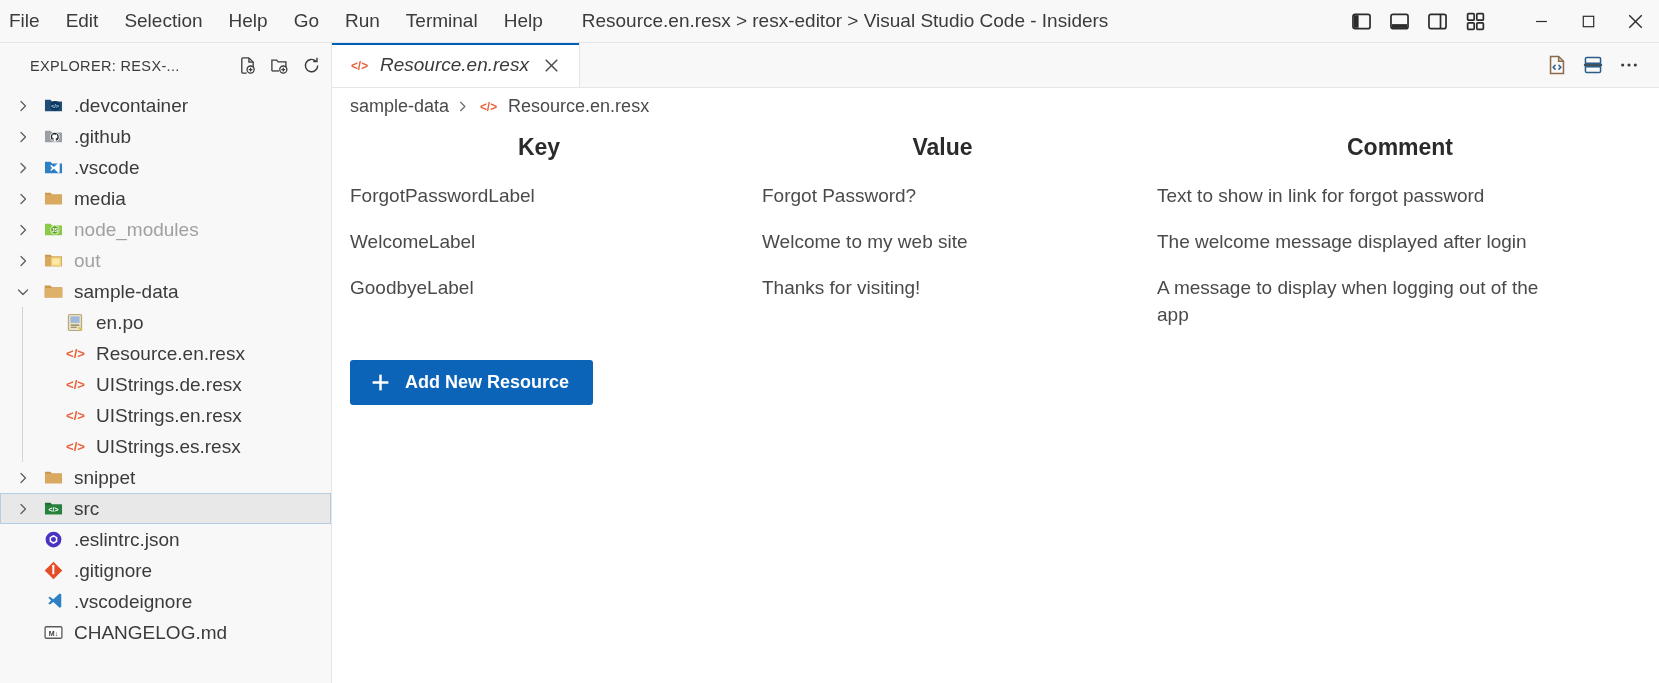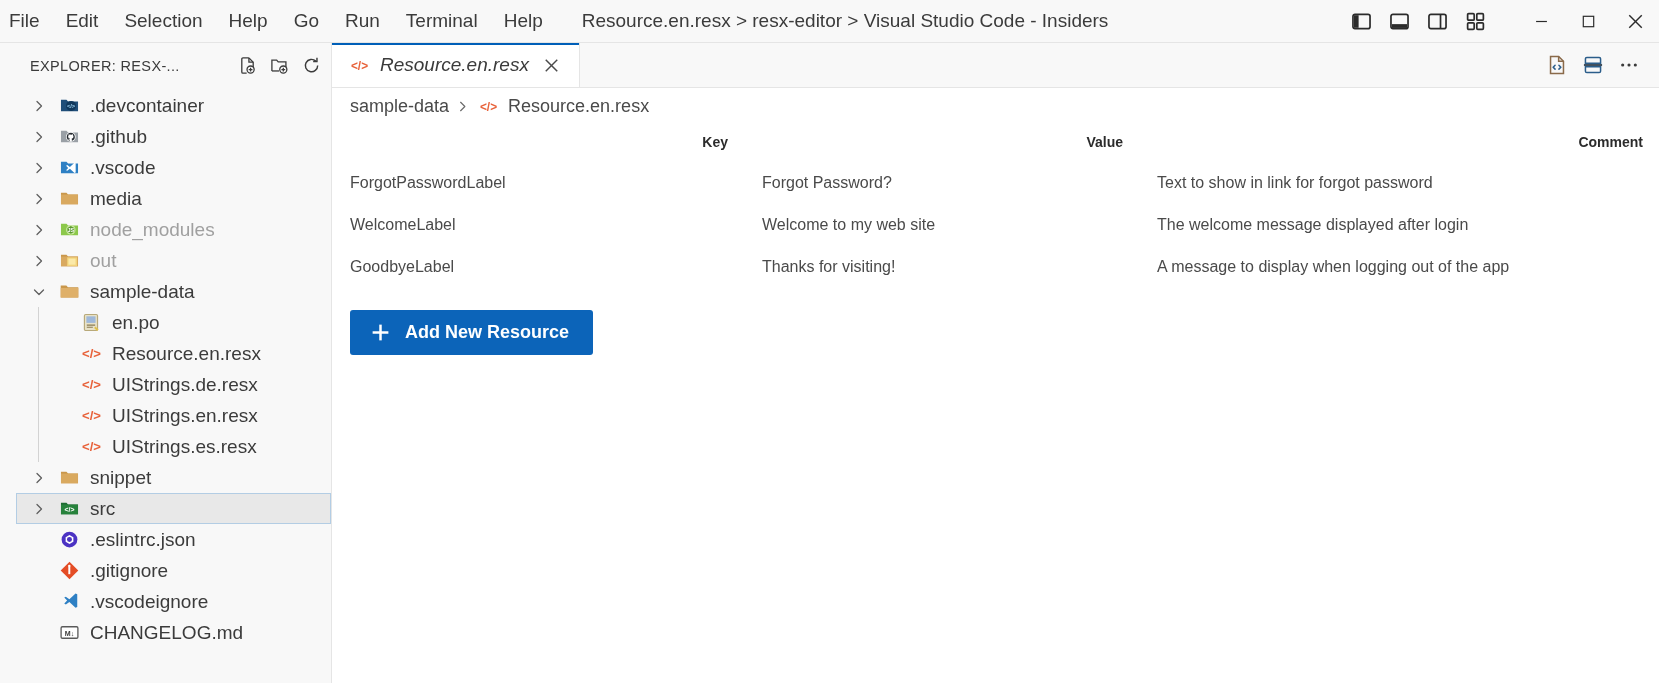--- a/index.html
+++ b/index.html
@@ -61,21 +61,21 @@
   .sb-title {
     font-size: 14.5px; letter-spacing: .35px; color: #3b3b3b;
     white-space: nowrap; font-weight: 400;
   }
   .sb-actions { display: flex; align-items: center; gap: 2px; margin-left: 10px; }
   .sb-act {
     width: 30px; height: 28px; display: flex; align-items: center; justify-content: center;
     border-radius: 4px;
   }
 
-  .tree { flex: 1; overflow: hidden; padding-top: 2px; position: relative; margin-left: 16px; }
+  .tree { flex: 1; overflow: hidden; padding-top: 2px; position: relative; }
   .row {
     height: 31px; display: flex; align-items: center;
     font-size: 19px; color: #3b3b3b; white-space: nowrap;
     position: relative;
   }
   .row.selected {
     background: #e4e6f1;
     background: #e8e8e8;
     outline: 1px solid #b3cde4; outline-offset: -1px;
   }
@@ -136,25 +136,25 @@
   .crumb { white-space: nowrap; }
   .crumb-sep { color: #6a6a6a; display: flex; align-items: center; }
 
   
   .resx-body { flex: 1; overflow: hidden; padding: 4px 0 0 0; background: #ffffff; }
   .resx-table { width: 100%; border-collapse: collapse; table-layout: fixed; }
   .resx-table col.c-key { width: 412px; }
   .resx-table col.c-val { width: 395px; }
   .resx-table col.c-com { width: auto; }
   .resx-table th {
-    text-align: right; font-size: 14px; font-weight: 700; color: #2b2b2b;
+    text-align: center; font-size: 23px; font-weight: 700; color: #2b2b2b;
     padding: 6px 16px 14px 18px; vertical-align: top;
   }
   .resx-table td {
-    font-size: 16px; color: #4a4a4a; vertical-align: top;
+    font-size: 19px; color: #4a4a4a; vertical-align: top;
     padding: 8px 16px 12px 18px; line-height: 1.38;
   }
   .cell-com { padding-right: 120px !important; }
 
   .addbtn-wrap { padding: 20px 0 0 18px; }
   .addbtn {
     display: inline-flex; align-items: center; gap: 14px;
     background: #0c64b9; color: #ffffff;
     font-size: 18px; font-weight: 700;
     padding: 12px 24px 12px 20px;

